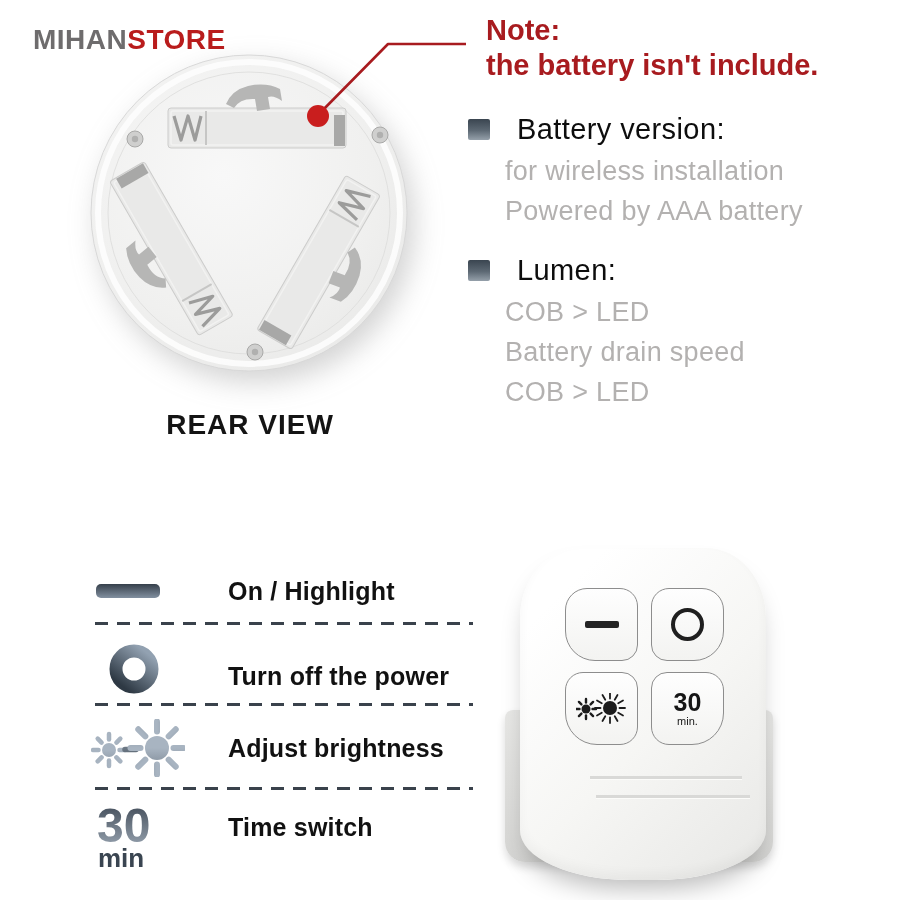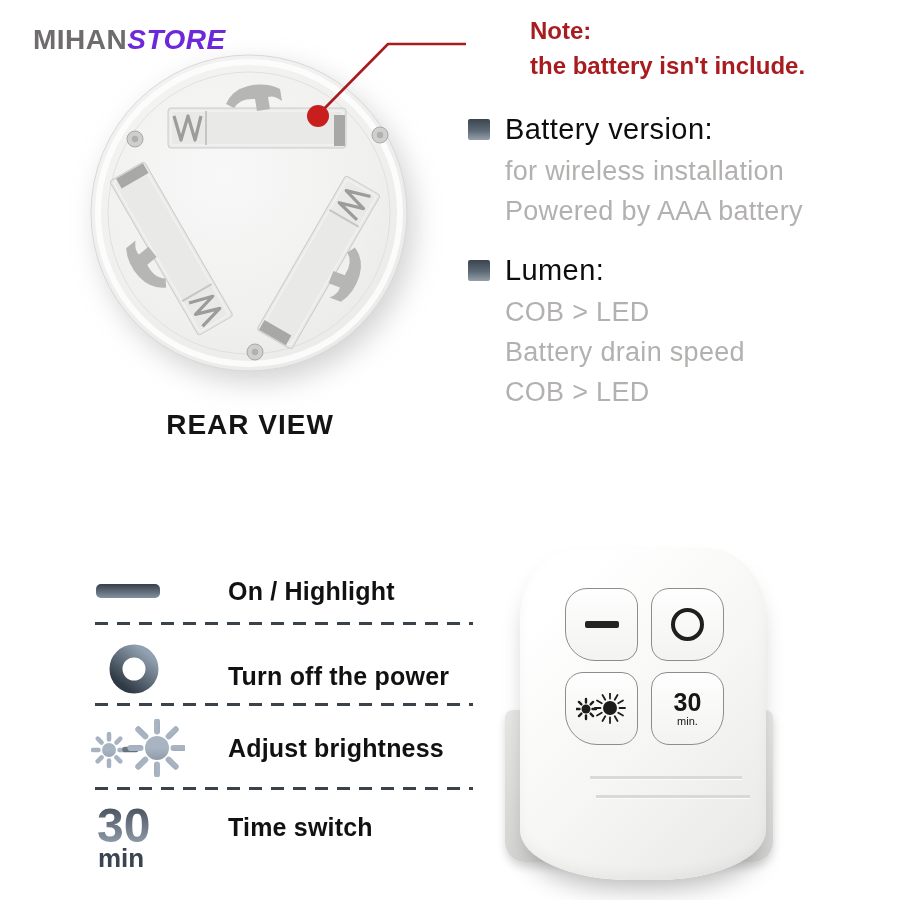--- a/index.html
+++ b/index.html
@@ -5,37 +5,37 @@
   html,body{margin:0;padding:0;background:#fff;}
   .page{
     position:relative;width:900px;height:900px;background:#ffffff;overflow:hidden;
     font-family:"Liberation Sans", sans-serif;color:#161616;
   }
   svg text{font-family:"Liberation Sans", sans-serif;}
 
   
   .logo{position:absolute;left:33px;top:24px;font-size:28px;font-weight:bold;letter-spacing:.5px;}
   .logo .lg1{color:#6e6c6d;}
-  .logo .lg2{color:#6d28d9;font-style:italic;}
+  .logo .lg2{color:#b91c1c;}
 
   
   .device{position:absolute;left:88px;top:52px;width:322px;height:322px;
     filter:drop-shadow(7px 11px 14px rgba(110,110,110,.30));}
   .overlay{position:absolute;left:0;top:0;width:900px;height:900px;pointer-events:none;z-index:5;}
   .rear-label{position:absolute;left:90px;top:409px;width:320px;text-align:center;
     font-size:28px;font-weight:bold;letter-spacing:1px;color:#141414;}
 
   
-  .note{position:absolute;left:486px;top:13px;color:#a81b1f;font-weight:bold;font-size:24px;line-height:35px;margin-left:44px;}
+  .note{position:absolute;left:486px;top:13px;color:#a81b1f;font-weight:bold;font-size:29px;line-height:35px;}
 
   
   .spec{position:absolute;left:468px;}
   .spec-battery{top:112px;}
   .spec-lumen{top:253px;}
-  .spec-head{display:flex;align-items:center;gap:15px;height:34px;}
+  .spec-head{display:flex;align-items:center;gap:27px;height:34px;}
   .bullet{width:22px;height:21px;flex:0 0 22px;
     background:linear-gradient(180deg,#3a4550 0%,#5d6974 55%,#95a0aa 100%);
     border-radius:2px;}
   .spec-title{font-size:29px;font-weight:500;letter-spacing:.4px;color:#0d0d0d;}
   .spec-lines{margin:5px 0 0 37px;font-size:27px;line-height:40px;color:#b3b1b0;letter-spacing:.3px;}
 
   
   .lg-icon{position:absolute;}
   .lg-label{position:absolute;left:228px;transform:translateY(-50%);
     font-size:25px;font-weight:bold;color:#111;letter-spacing:.2px;}

